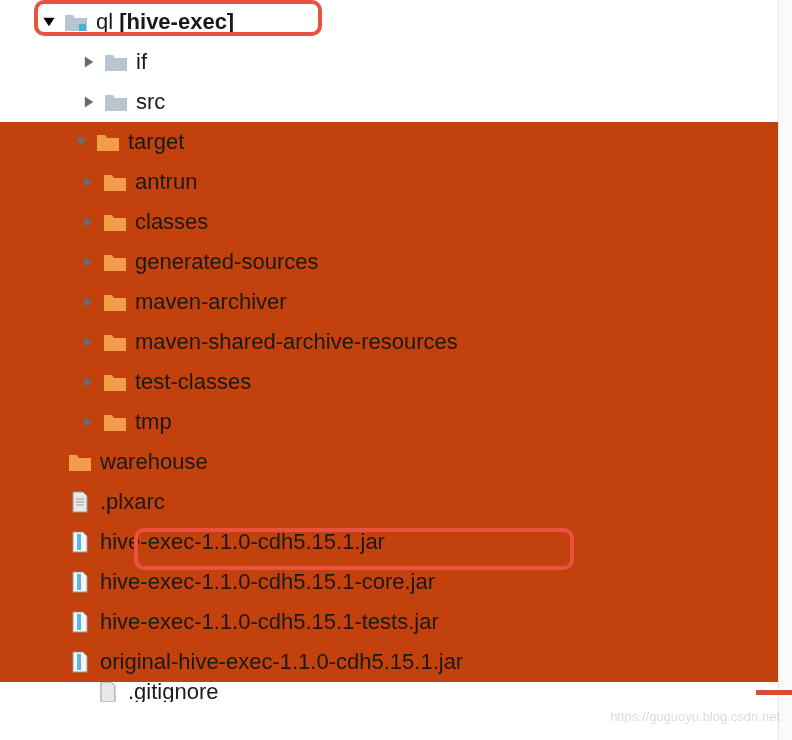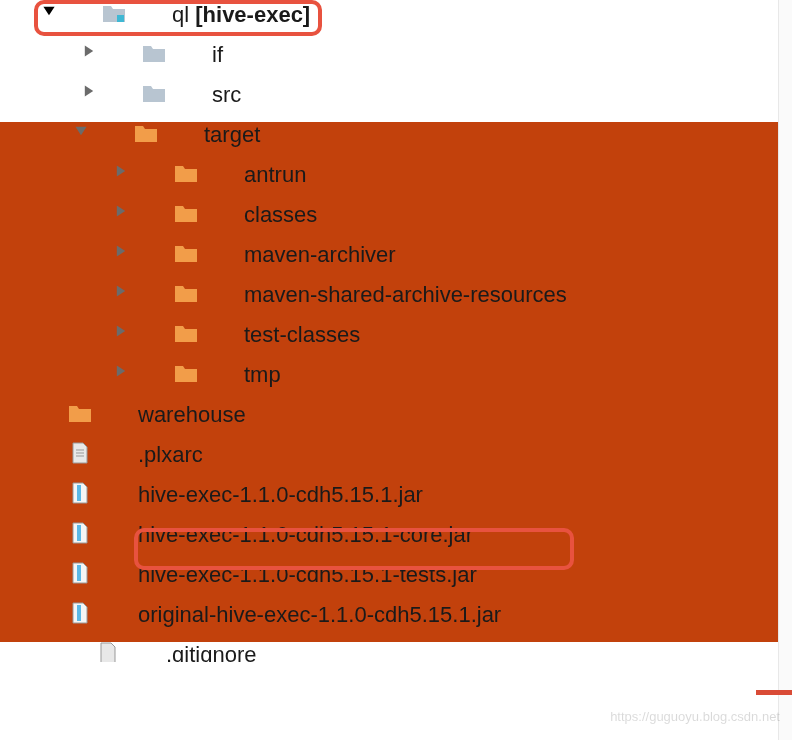--- a/index.html
+++ b/index.html
@@ -14,24 +14,23 @@
       width: 792px;
       height: 740px;
       overflow: hidden;
       position: relative;
     }
     .tree {
       padding-top: 2px;
     }
     .node {
       display: flex;
-      align-items: flex-start;
+      align-items: center;
       height: 40px;
       white-space: nowrap;
-      gap: 38px;
     }
     .arrow {
       width: 18px;
       height: 18px;
       display: inline-flex;
       align-items: center;
       justify-content: center;
       margin-right: 6px;
       flex-shrink: 0;
     }
@@ -49,21 +48,21 @@
     }
     .label-bold {
       font-weight: 700;
     }
     .highlight-region {
       background: #c2410c;
     }
     .depth-0 { padding-left: 40px; }
     .depth-1 { padding-left: 80px; }
     .depth-2 { padding-left: 72px; }
-    .depth-3 { padding-left: 112px; }
+    .depth-3 { padding-left: 79px; }
     .depth-3-leaf { padding-left: 68px; }
     
     .red-box {
       position: absolute;
       border: 4px solid #e8523f;
       border-radius: 10px;
       pointer-events: none;
     }
     .red-box-1 {
       top: 0px;
@@ -191,20 +190,33 @@
           </svg>
       </span>
       <span class="icon">
         <svg width="24" height="20" viewBox="0 0 24 20">
             <path d="M1 3 L9 3 L11 6 L23 6 L23 19 L1 19 Z" fill="#f29d49"></path>
           </svg>
       </span>
       <span class="label">classes</span>
     </div>
 
+    <div class="node depth-3">
+      <span class="arrow">
+        <svg width="14" height="14" viewBox="0 0 10 10">
+            <path d="M2 1 L8 5 L2 9 Z" fill="#6b6b6b"></path>
+          </svg>
+      </span>
+      <span class="icon">
+        <svg width="24" height="20" viewBox="0 0 24 20">
+            <path d="M1 3 L9 3 L11 6 L23 6 L23 19 L1 19 Z" fill="#f29d49"></path>
+          </svg>
+      </span>
+      <span class="label">generated-sources</span>
+    </div>
 
 
     <div class="node depth-3">
       <span class="arrow">
         <svg width="14" height="14" viewBox="0 0 10 10">
             <path d="M2 1 L8 5 L2 9 Z" fill="#6b6b6b"></path>
           </svg>
       </span>
       <span class="icon">
         <svg width="24" height="20" viewBox="0 0 24 20">

